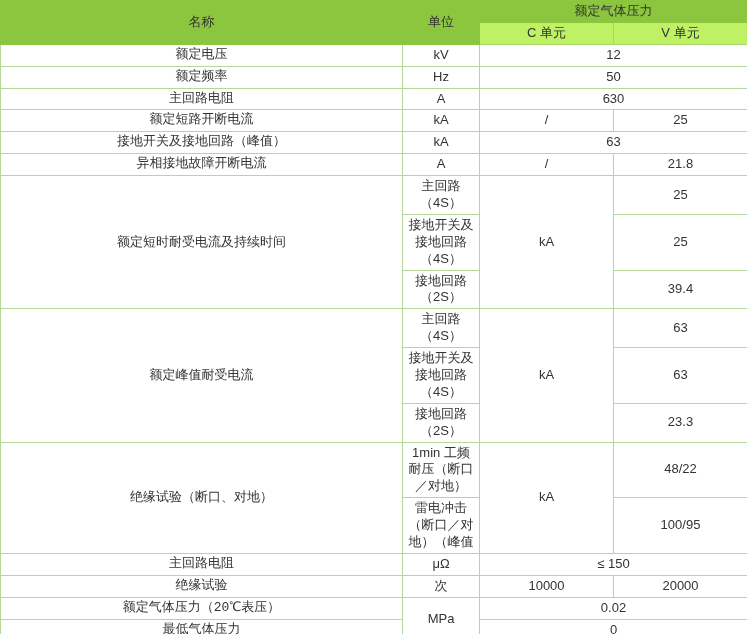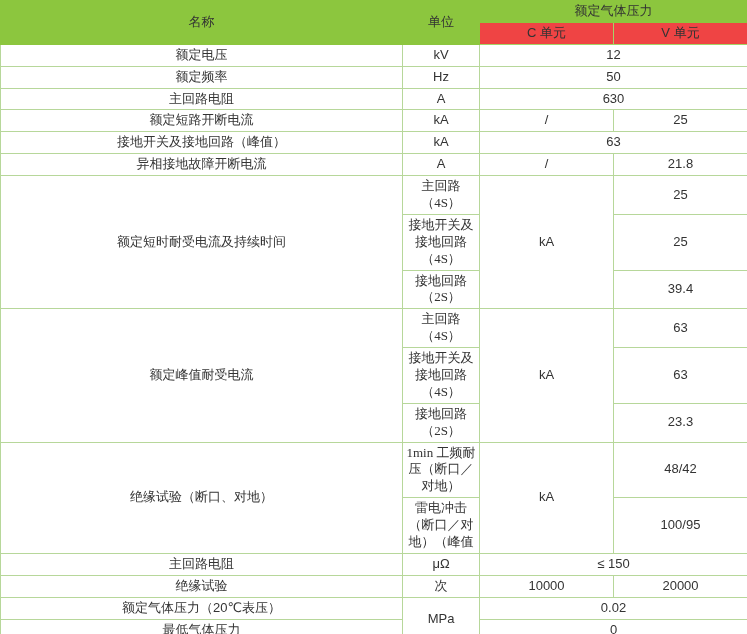--- a/index.html
+++ b/index.html
@@ -29,34 +29,34 @@
     padding: 2px 3px;
     line-height: 1.3;
   }
   .hdr {
     background: #8cc63e;
     color: #ffffff;
     font-size: 15px;
     border: 1px solid #8cc63e !important;
   }
   .hdr-sub {
-    background: #ef4444;
+    background: #bef264;
     color: #ffffff;
     font-size: 13px;
     border: 1px solid #a5d468 !important;
   }
   .name-cell {
     font-size: 13px;
+    font-family: Liberation Mono, monospace;
   }
   .group-label {
     font-size: 13px;
   }
   .sub-label {
     font-size: 12.5px;
-    font-family: Liberation Serif, serif;
   }
   .val {
     font-size: 13px;
   }
   col.c-name { width: 402px; }
   col.c-unit { width: 77px; }
   col.c-c { width: 134px; }
   col.c-v { width: 134px; }
 </style>
 </head>
@@ -147,21 +147,21 @@
     </tr>
     <tr>
       <td class="sub-label">接地回路（2S）</td>
       <td class="val" colspan="2">23.3</td>
     </tr>
 
     <tr>
       <td class="group-label" rowspan="2">绝缘试验（断口、对地）</td>
       <td class="sub-label">1min 工频耐压（断口／对地）</td>
       <td rowspan="2">kA</td>
-      <td class="val" colspan="2">48/42</td>
+      <td class="val" colspan="2">48/22</td>
     </tr>
     <tr>
       <td class="sub-label">雷电冲击（断口／对地）（峰值</td>
       <td class="val" colspan="2">100/95</td>
     </tr>
 
     <tr>
       <td class="name-cell">主回路电阻</td>
       <td>μΩ</td>
       <td class="val" colspan="2">≤ 150</td>

